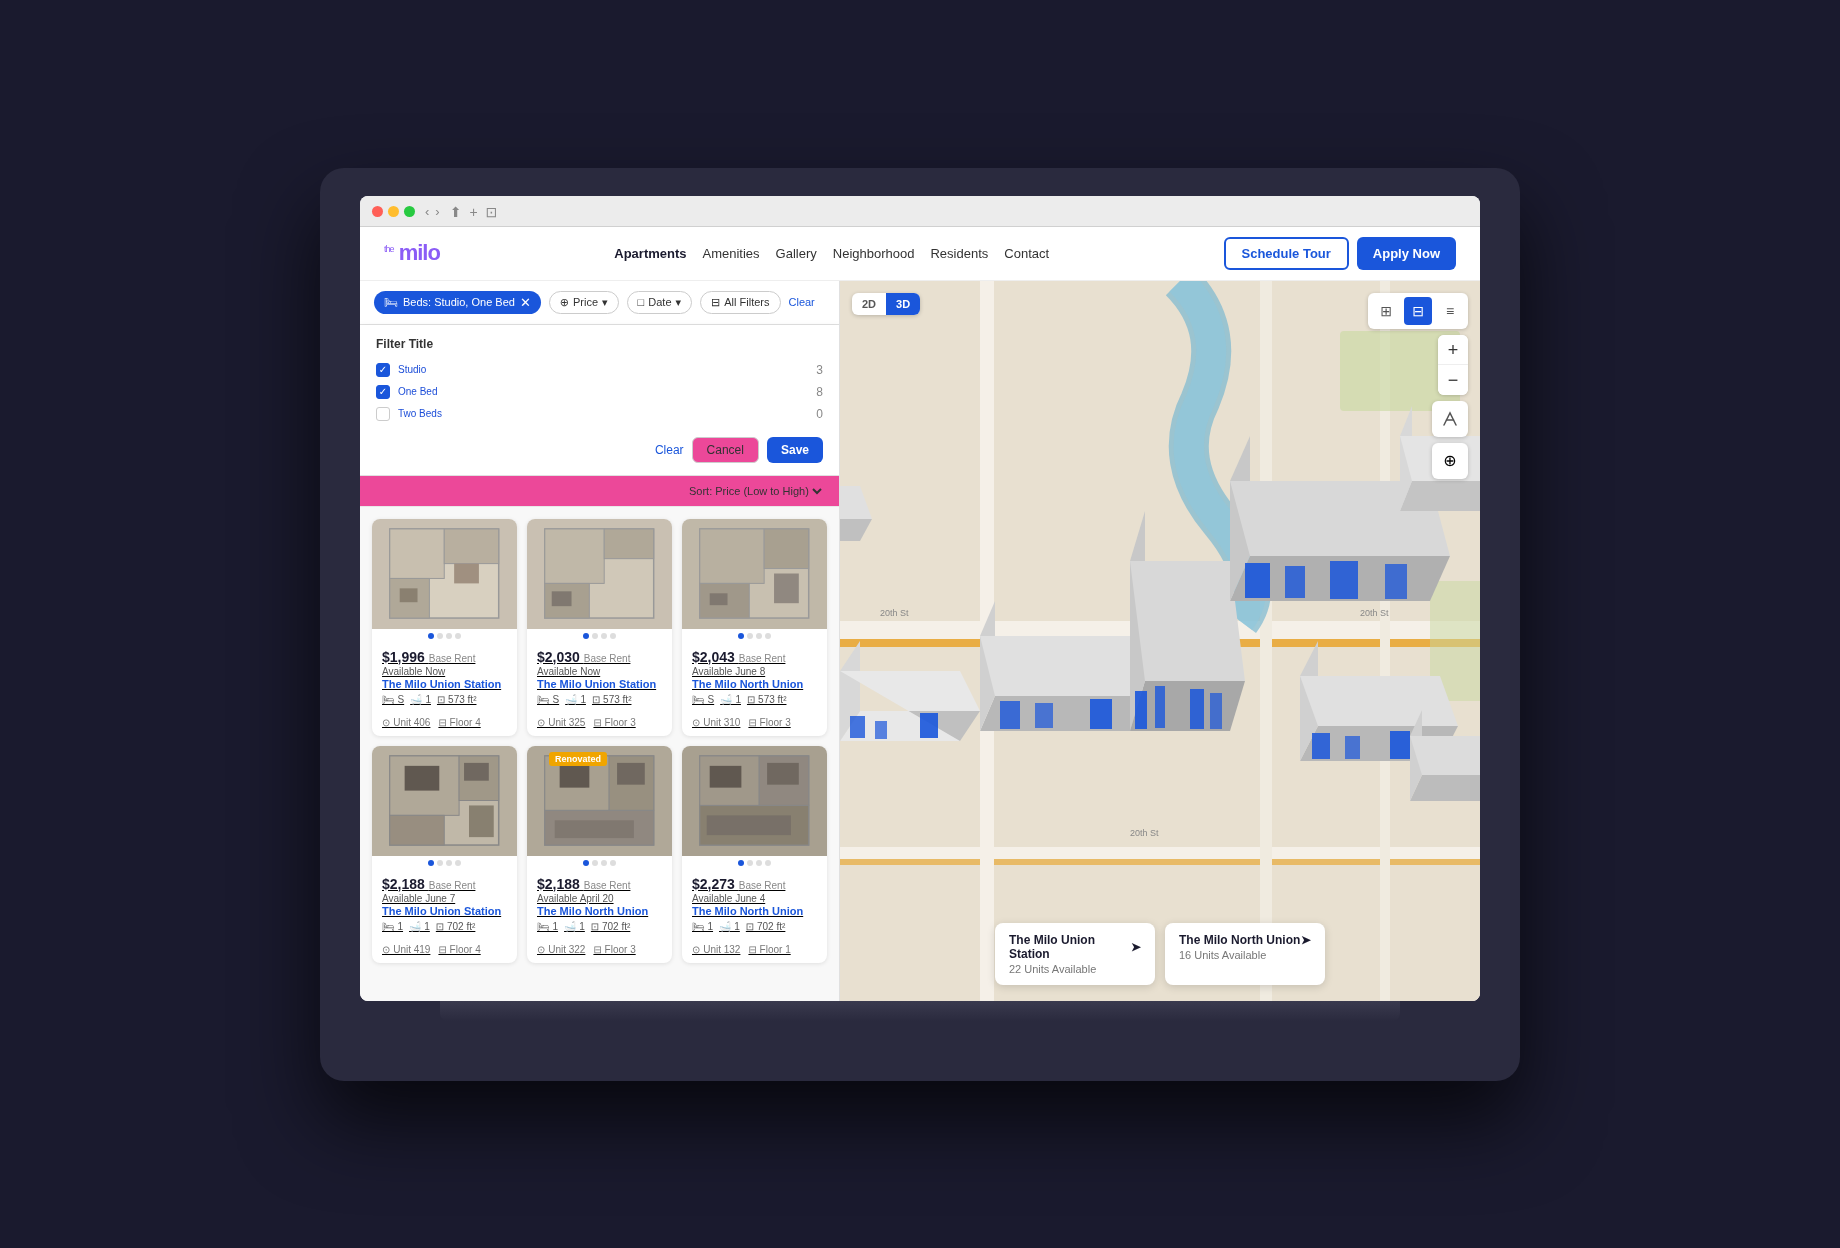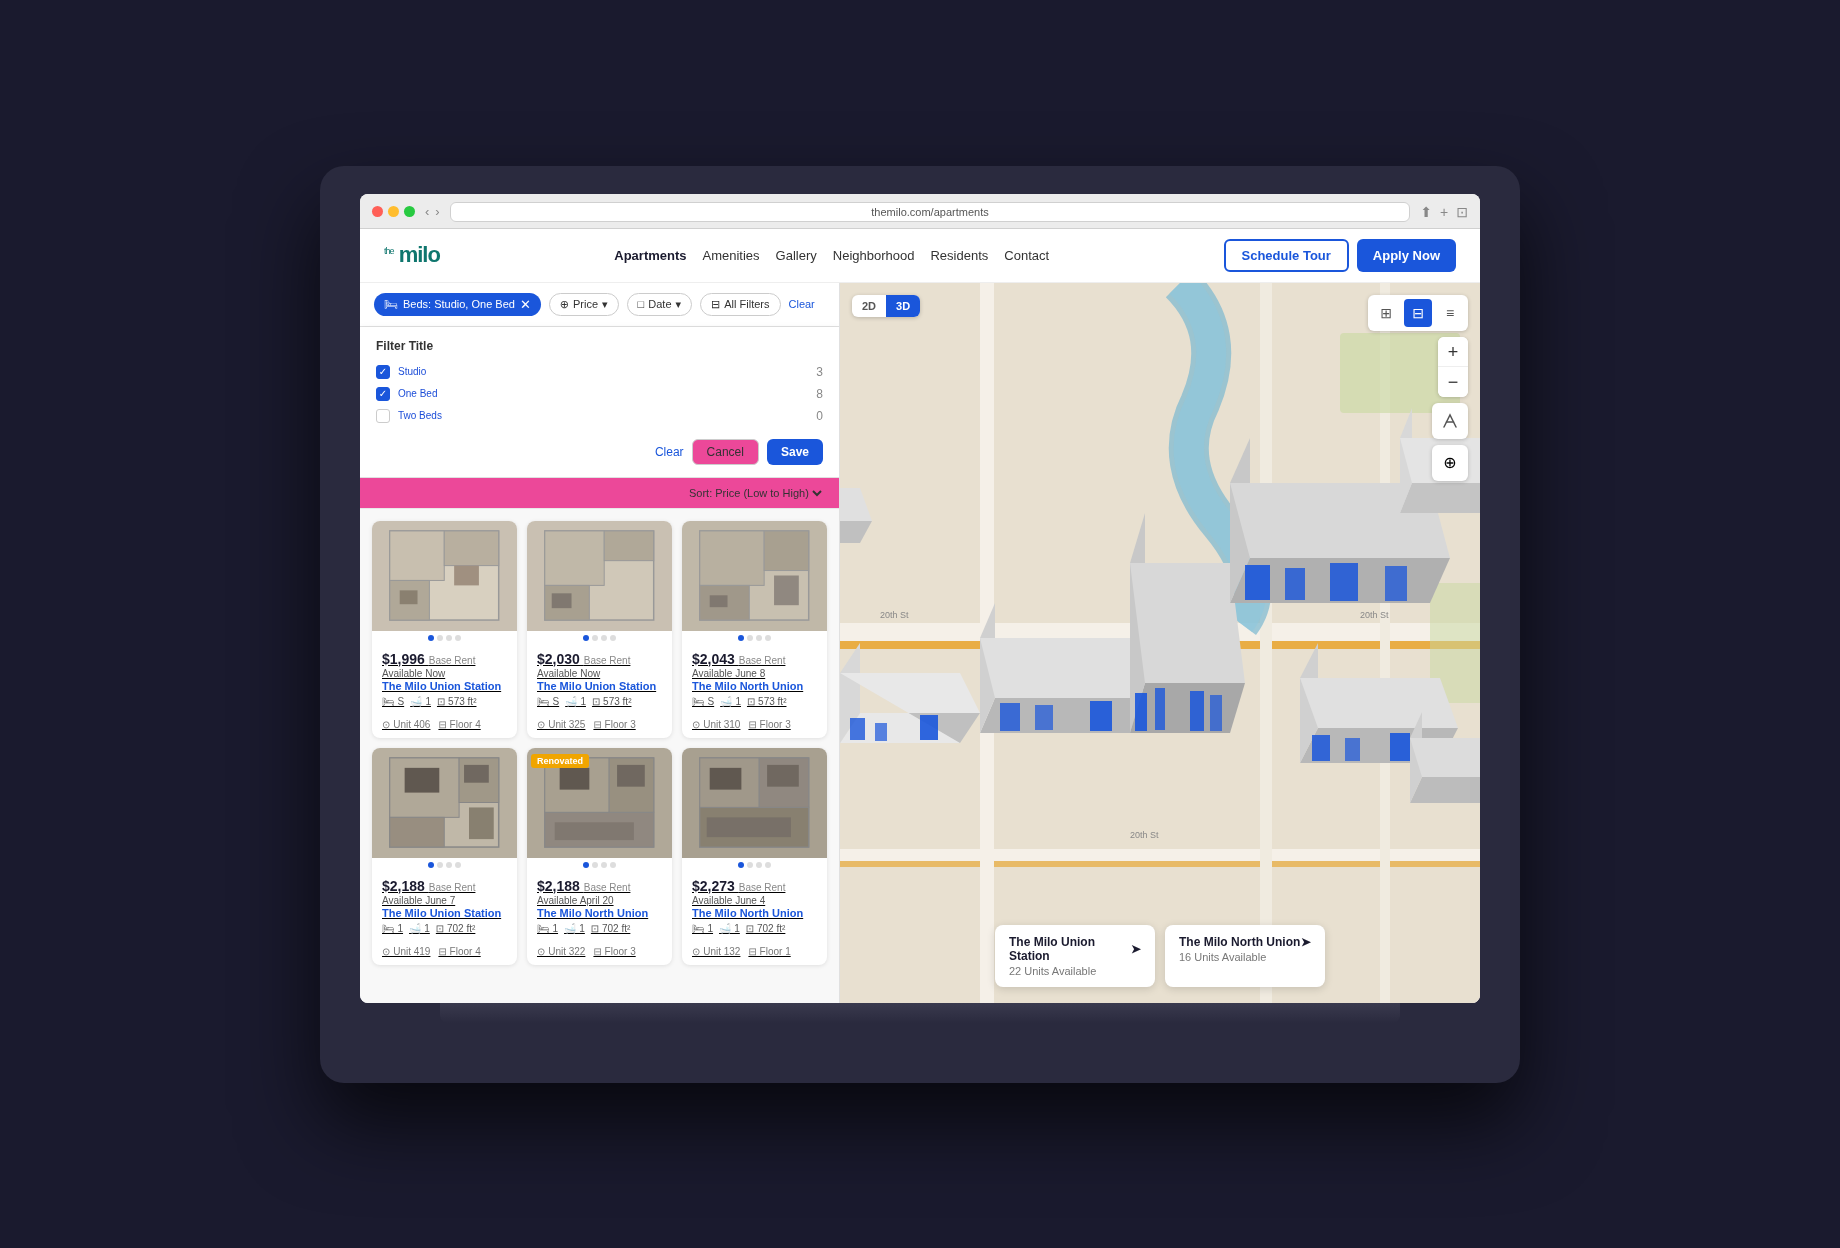--- a/index.html
+++ b/index.html
@@ -57,21 +57,21 @@
       display: flex;
       align-items: center;
       justify-content: space-between;
       padding: 10px 24px;
       background: #fff;
       border-bottom: 1px solid #eee;
     }
     .logo {
       font-size: 22px;
       font-weight: 800;
-      color: #0f766e;
+      color: #8b5cf6;
       letter-spacing: -1px;
     }
     .logo sup { font-size: 9px; font-weight: 400; }
     .nav-links { display: flex; gap: 16px; align-items: flex-end; }
     .nav-link {
       font-size: 13px;
       color: #333;
       text-decoration: none;
       cursor: pointer;
     }
@@ -285,21 +285,21 @@
       align-items: center;
       justify-content: center;
     }
     .floor-plan-svg {
       width: 90%;
       height: 90%;
     }
     .badge-renovated {
       position: absolute;
       top: 6px;
-      left: 4px;
+      left: 22px;
       background: #f0a500;
       color: #fff;
       font-size: 9px;
       font-weight: 600;
       padding: 2px 6px;
       border-radius: 3px;
     }
     .card-dots {
       display: flex;
       justify-content: center;
@@ -495,23 +495,20 @@
 
     <div class="browser-chrome">
       <div class="traffic-lights">
         <div class="tl tl-red"></div>
         <div class="tl tl-yellow"></div>
         <div class="tl tl-green"></div>
       </div>
       <div class="nav-arrows">
         <span>‹</span>
         <span>›</span>
-      </div>
-      <div class="address-bar">
-        <span>themilo.com/apartments</span>
       </div>
       <div class="browser-actions">
         <span>⬆</span>
         <span>+</span>
         <span>⊡</span>
       </div>
     </div>
 
     <div class="app-header">
       <div class="logo">

